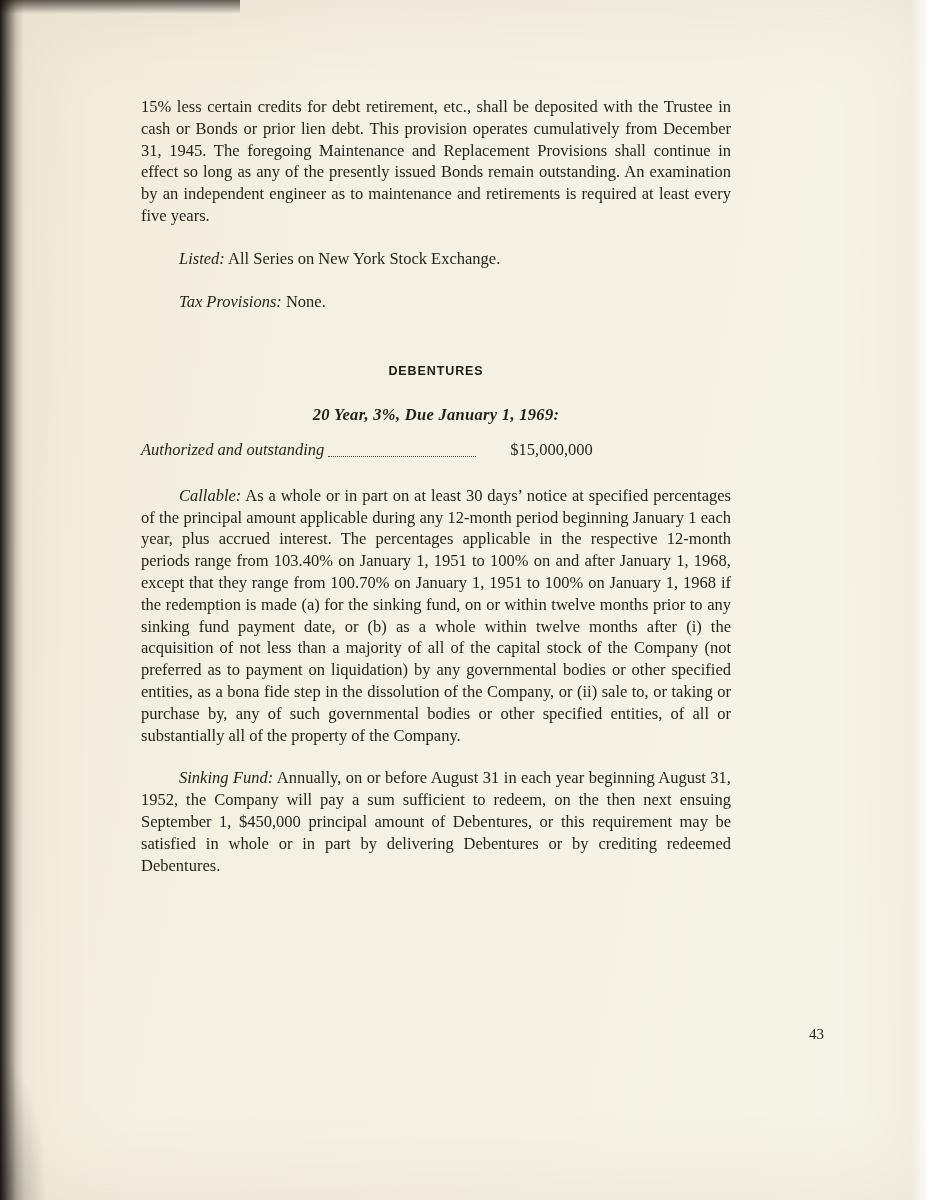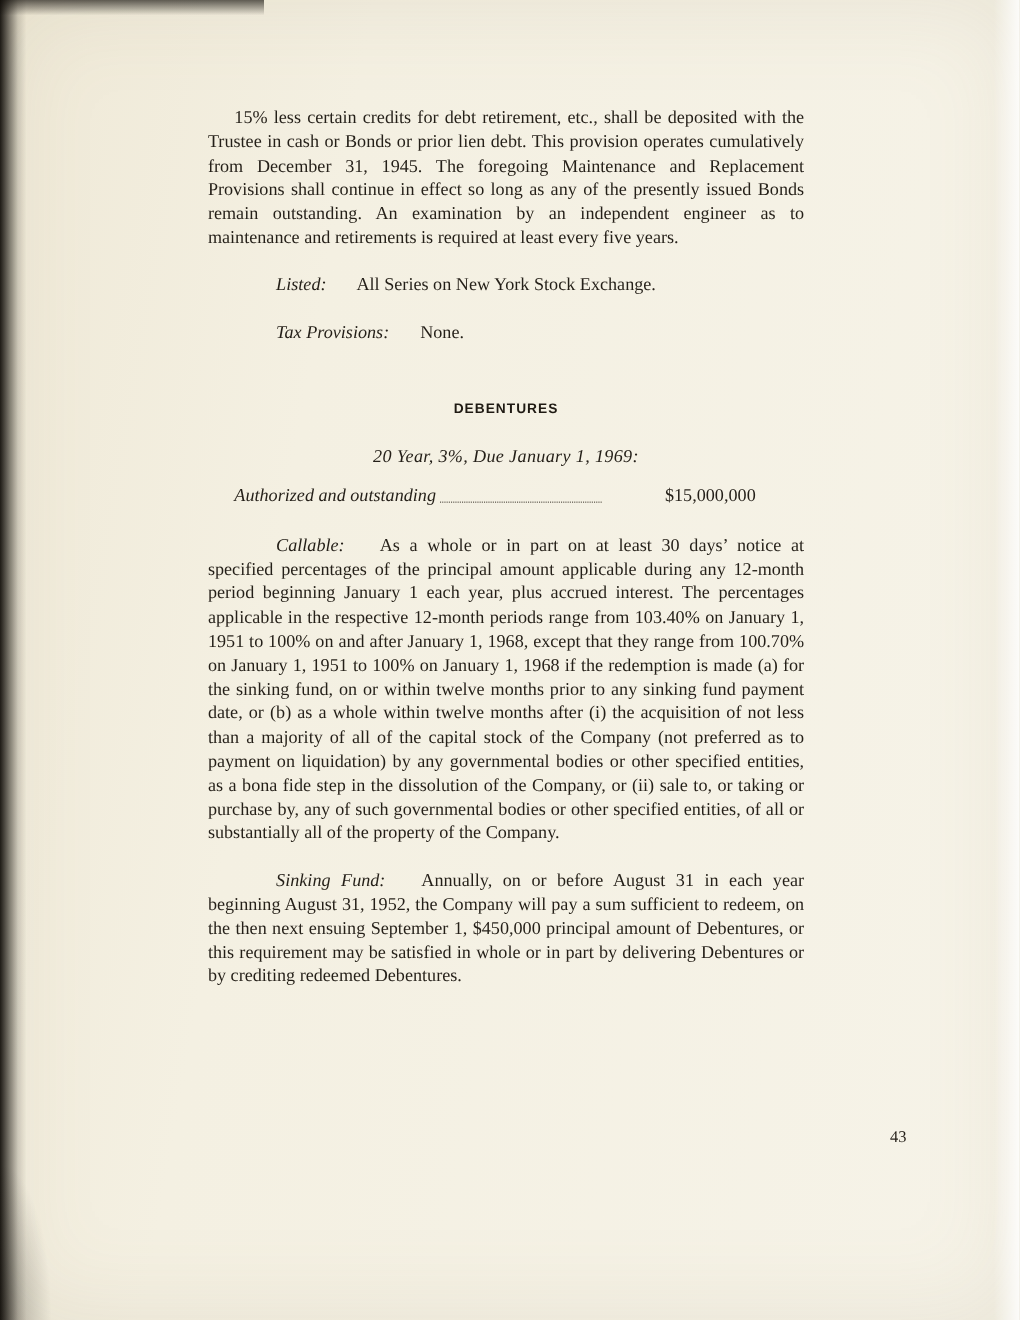--- a/index.html
+++ b/index.html
@@ -1,15 +1,15 @@
 <!DOCTYPE html>
 <html><head>
 <meta charset="utf-8">
 <style>
-  * { box-sizing: border-box; padding-left: 24px; }
+  * { box-sizing: border-box; }
   html, body { margin: 0; padding: 0; }
   body {
     width: 927px; height: 1200px;
     background: #e9e7e1;
     font-family: "Liberation Serif", "DejaVu Serif", serif;
   }
   .page {
     position: relative;
     width: 927px; height: 1200px;
     background: linear-gradient(100deg, #efe9d7 0%, #f4f0e2 30%, #f6f3e8 100%);
@@ -57,20 +57,21 @@
     letter-spacing: 0.9px;
     text-align: center;
     margin: 49px 0 21px 0;
     color: #1f1a13;
   }
   .subheading {
     font-style: italic;
     text-align: center;
     letter-spacing: 0.3px;
     margin: 0 0 13px 0;
+    font-weight: bold;
   }
   .auth-row {
     display: flex;
     align-items: baseline;
     margin: 0 0 24px 0;
     padding-right: 44px;
   }
   .auth-label { font-style: italic; white-space: nowrap; }
   .leader {
     width: 148px;

